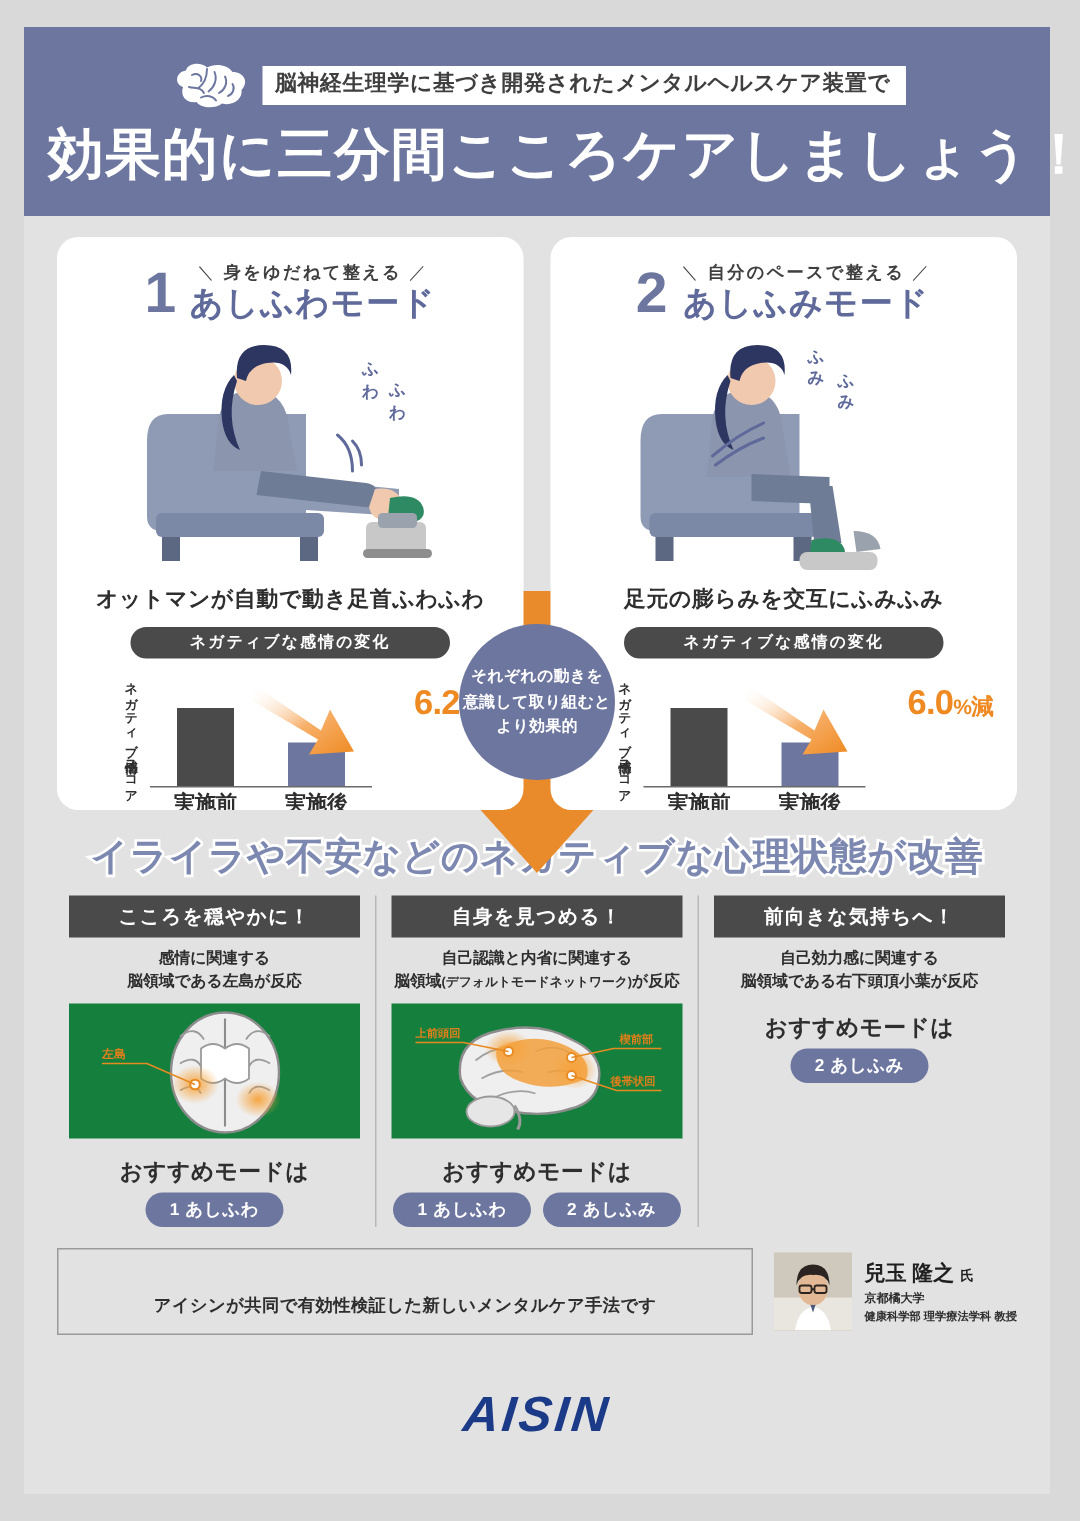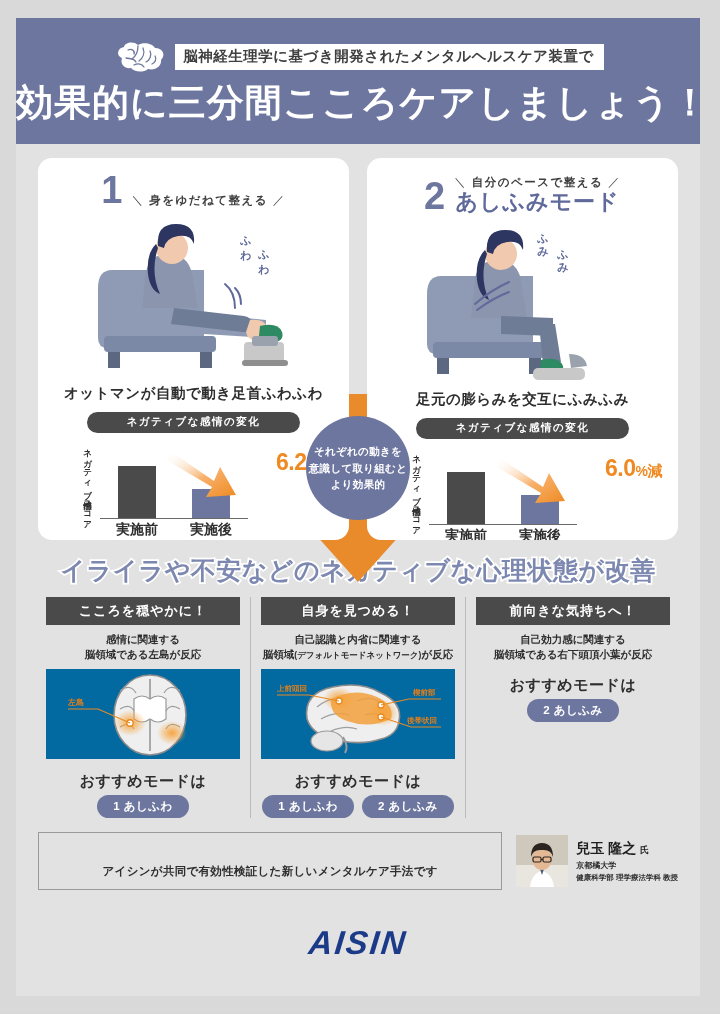--- a/index.html
+++ b/index.html
@@ -49,20 +49,21 @@
     white-space: nowrap;
   }
   .header-main {
     color: #ffffff;
     font-size: 37px;
     font-weight: bold;
     text-align: center;
     letter-spacing: 1px;
     line-height: 1.1;
     white-space: nowrap;
+    padding-left: 16px;
   }
 
   
   .modes-zone {
     position: relative;
     padding: 14px 22px 0 22px;
     flex: 0 0 auto;
   }
   .modes-row { display: flex; gap: 18px; }
 
@@ -259,21 +260,21 @@
     text-align: center;
     font-size: 10.5px;
     font-weight: bold;
     color: #2e2e2e;
     line-height: 1.5;
     margin: 7px 0 6px 0;
   }
   .panel-desc .small { font-size: 8.5px; }
 
   .brain-box {
-    background: #0369a1;
+    background: #15803d;
     height: 90px;
     position: relative;
     overflow: hidden;
   }
   .brain-box svg { position: absolute; left: 0; top: 0; }
 
   .rec-label {
     text-align: center;
     font-size: 15px;
     font-weight: bold;
@@ -378,20 +379,21 @@
 
       <div class="mode-card">
         <div class="mode-head">
           <span class="mode-num">1</span>
           <span class="mode-titles">
             <span class="mode-kicker">
               <span class="slash">＼</span>
               <span>身をゆだねて整える</span>
               <span class="slash">／</span>
             </span>
+            <span class="mode-name" style="display:block">あしふわモード</span>
           </span>
         </div>
 
         <div class="illus">
           <svg width="280" height="172" viewBox="0 0 280 172">
 
             <path d="M58 60 q-14 0 -14 18 l0 50 q0 10 10 10 l96 0 0 -78 z" fill="#8f9bb5"></path>
             <rect x="50" y="126" width="112" height="16" rx="4" fill="#7b88a6"></rect>
             <rect x="54" y="142" width="12" height="16" fill="#5c6781"></rect>
             <rect x="146" y="142" width="12" height="16" fill="#5c6781"></rect>

